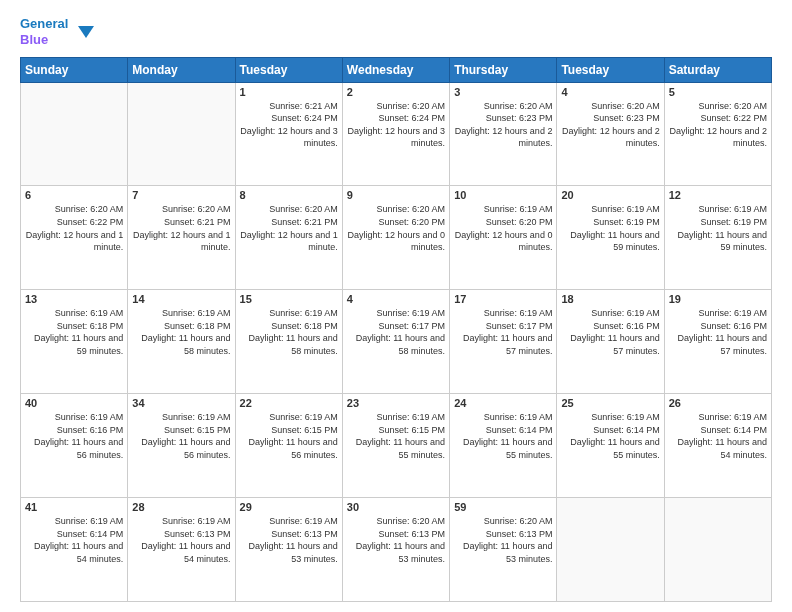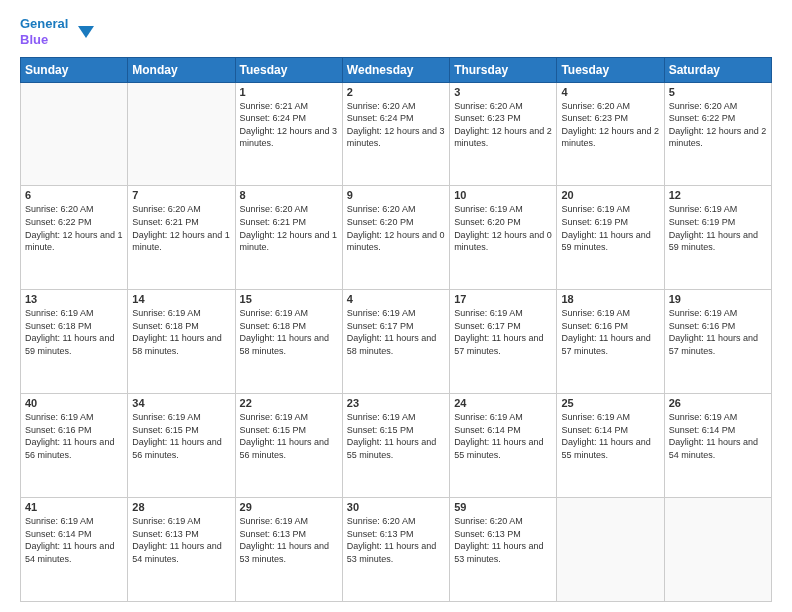--- a/index.html
+++ b/index.html
@@ -72,20 +72,21 @@
     .day-num {
       font-size: 11px;
       font-weight: bold;
       display: block;
       margin-bottom: 2px;
     }
     .day-info {
       font-size: 9px;
       line-height: 1.4;
       color: #333;
+      text-align: right;
     }
   </style>
 </head>
 <body>
 
 <div class="page">
   <div class="header">
     <div class="logo">
   <div style="display:flex;align-items:center;gap:8px;">
     <div style="font-size:13px;font-weight:bold;line-height:1.25;">

